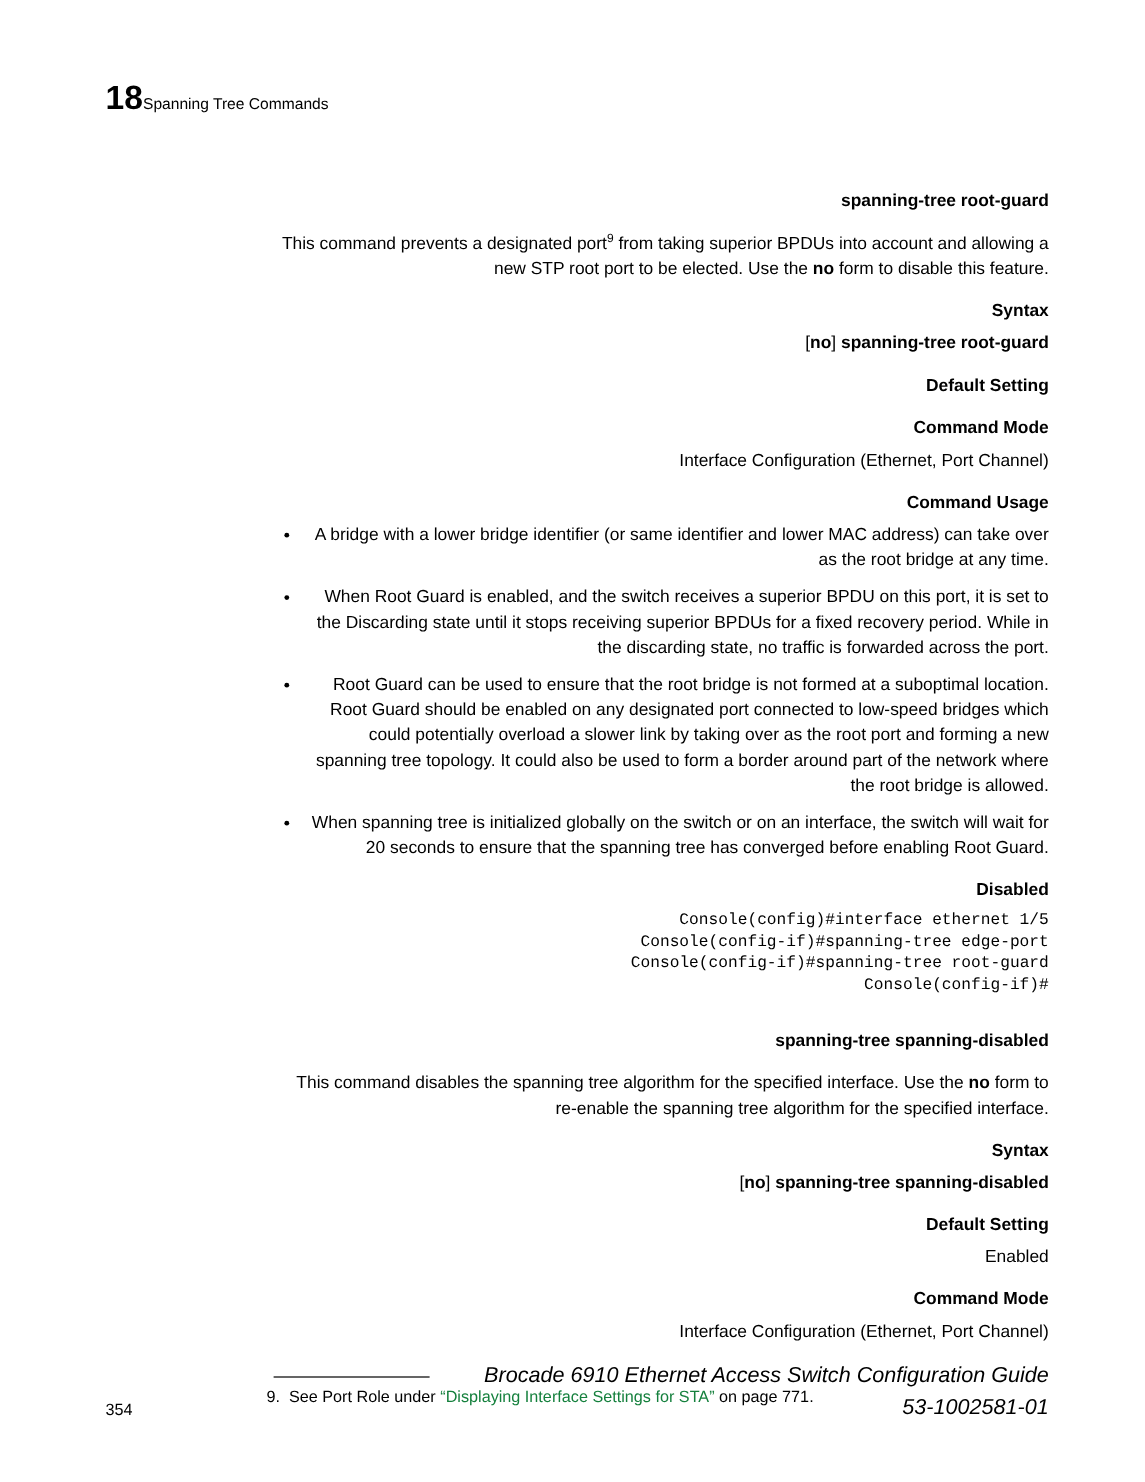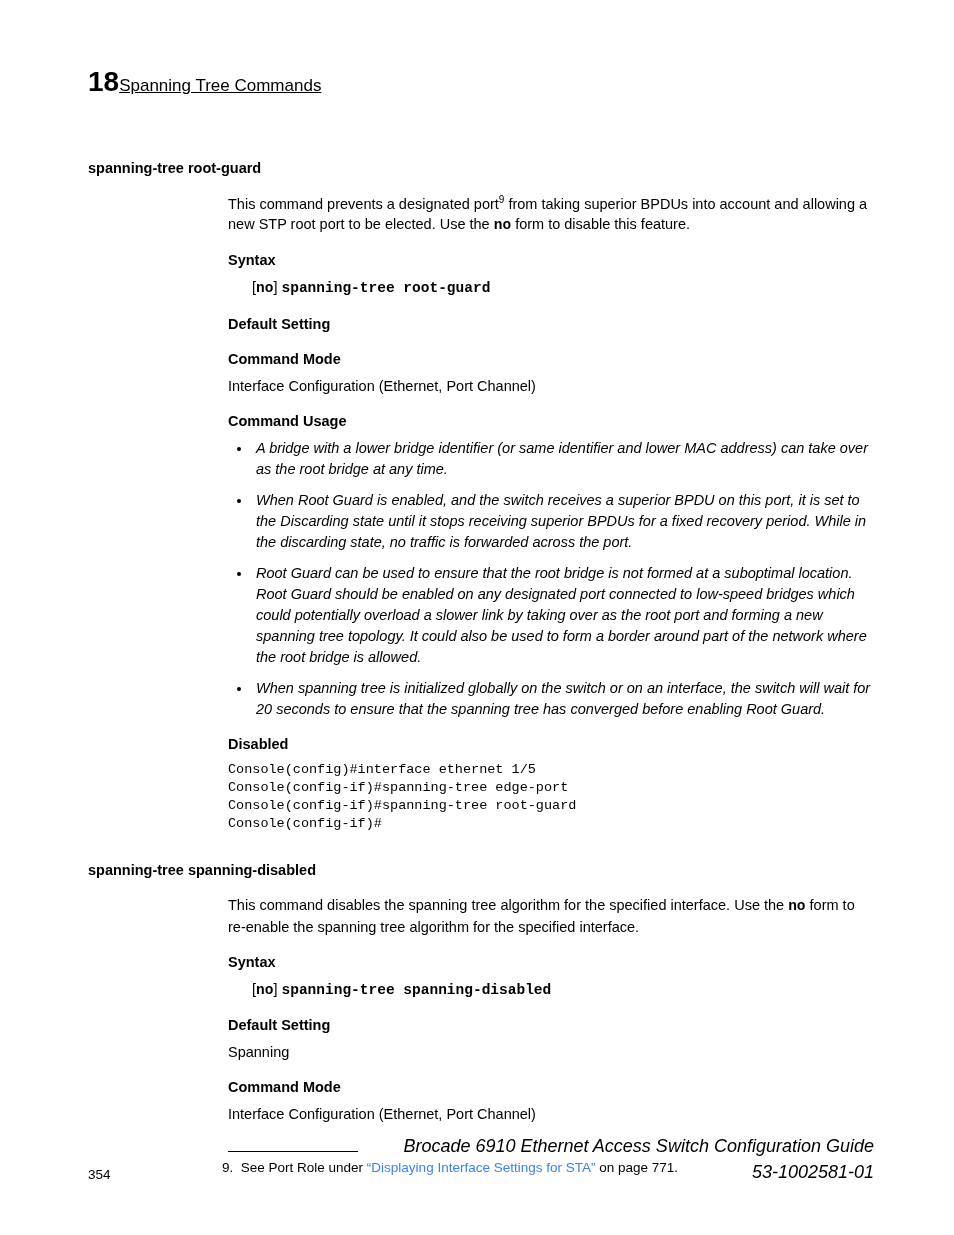--- a/index.html
+++ b/index.html
@@ -20,25 +20,25 @@
       display: flex;
       align-items: baseline;
       border-bottom: none;
       margin-bottom: 55px;
     }
     .chapter-num {
       font-size: 28px;
       font-weight: bold;
     }
     .chapter-title {
-      font-size: 17px;
-      text-decoration: underline;
+      font-size: 13px;
     }
     .cmd-section {
       margin-bottom: 26px;
+      text-align: right;
     }
     .cmd-name {
       font-weight: bold;
       margin-bottom: 14px;
     }
     .indented {
       margin-left: 140px;
     }
     .para {
       margin-bottom: 14px;
@@ -49,21 +49,20 @@
       margin-bottom: 6px;
     }
     .syntax-line {
       margin-left: 24px;
       margin-bottom: 6px;
     }
     ul.usage {
       list-style-type: disc;
       padding-left: 24px;
       margin-top: 4px;
-      font-style: italic;
     }
     ul.usage li {
       margin-bottom: 10px;
       padding-left: 4px;
     }
     .code {
       font-family: "Courier New", monospace;
       font-size: 13.5px;
       white-space: pre;
       margin-top: 4px;
@@ -77,40 +76,40 @@
       margin-left: 140px;
       margin-top: 18px;
       margin-bottom: 6px;
     }
     .footnote {
       font-size: 13.5px;
       margin-left: 148px;
       text-indent: -14px;
     }
     .link {
-      color: #3b82f6;
+      color: #15803d;
     }
     .footer {
       position: absolute;
       bottom: 50px;
       left: 88px;
       right: 80px;
       display: flex;
       justify-content: space-between;
       align-items: flex-end;
     }
     .footer-left {
       font-size: 13.5px;
     }
     .footer-right {
       font-style: italic;
       font-size: 18px;
       text-align: right;
     }
-    b, .bold { font-weight: bold; font-family: Liberation Mono, monospace; }
+    b, .bold { font-weight: bold; }
   </style>
 </head>
 <body>
 
 <div class="page">
 
   <div class="header">
     <span class="chapter-num">18</span>
     <span class="chapter-title">Spanning Tree Commands</span>
   </div>
@@ -156,21 +155,21 @@
       <p class="para">
         <span>This command disables the spanning tree algorithm for the specified interface. Use the </span><b>no</b><span> form to re-enable the spanning tree algorithm for the specified interface.</span>
       </p>
 
       <div class="subhead">Syntax</div>
       <div class="syntax-line">
         <span>[</span><b>no</b><span>] </span><b>spanning-tree spanning-disabled</b>
       </div>
 
       <div class="subhead">Default Setting</div>
-      <div class="para">Spanning</div>
+      <div class="para">Enabled</div>
 
       <div class="subhead">Command Mode</div>
       <div class="para">Interface Configuration (Ethernet, Port Channel)</div>
     </div>
   </div>
 
   <hr class="footnote-rule">
   <div class="footnote">
     <span>9.</span>&nbsp;&nbsp;<span>See Port Role under </span><span class="link">“Displaying Interface Settings for STA”</span><span> on page 771.</span>
   </div>

